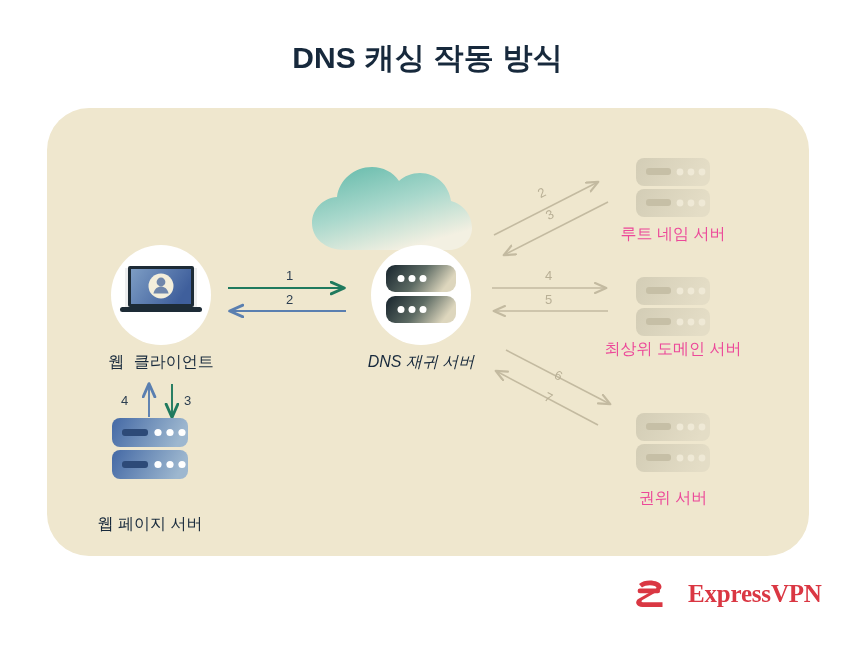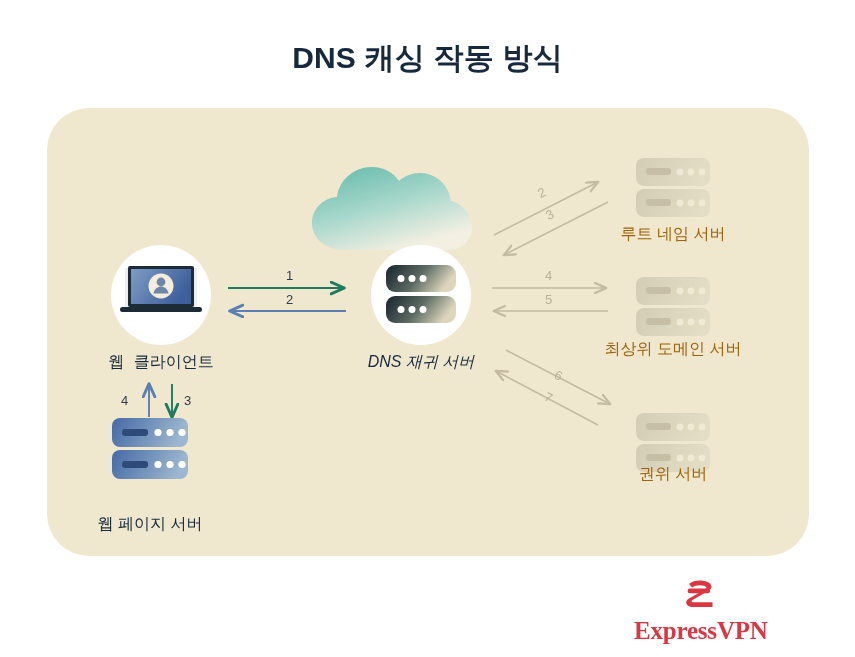--- a/index.html
+++ b/index.html
@@ -41,21 +41,21 @@
     border-radius: 42px;
   }
   .node-label {
     position: absolute;
     text-align: center;
     font-size: 16px;
     color: #17293c;
     white-space: nowrap;
   }
   .node-label.faded {
-    color: #a16207;
+    color: #ec4899;
   }
   .num {
     position: absolute;
     font-size: 13px;
     color: #2c3e50;
     white-space: nowrap;
   }
   .num.faded {
     color: #b9b096;
   }
@@ -65,23 +65,22 @@
     top: 0;
     width: 855px;
     height: 657px;
     pointer-events: none;
   }
   .logo {
     position: absolute;
     left: 634px;
     top: 578px;
     display: flex;
-    align-items: center;
-    gap: 9px;
-    flex-direction: column;
+    align-items: flex-end;
+    gap: 20px;
   }
   .logo-text {
     font-family: "Liberation Serif", "DejaVu Serif", serif;
     font-size: 25px;
     font-weight: 700;
     color: #da3743;
     letter-spacing: -0.2px;
   }
 </style>
 </head>
@@ -255,21 +254,21 @@
   <div class="node-label" style="left:81px; top:352px; width:160px;font-family:Liberation Mono, monospace;">웹 클라이언트</div>
 
   <div class="node-label" style="left:70px; top:482px; width:160px;margin-top:32px;">웹 페이지 서버</div>
 
   <div class="node-label" style="left:341px; top:352px; width:160px;font-style:italic;">DNS 재귀 서버</div>
 
   <div class="node-label faded" style="left:593px; top:224px; width:160px;">루트 네임 서버</div>
 
   <div class="node-label faded" style="left:583px; top:339px; width:180px;">최상위 도메인 서버</div>
 
-  <div class="node-label faded" style="left:593px; top:464px; width:160px;">권위 서버</div>
+  <div class="node-label faded" style="left:593px; top:488px; width:160px;">권위 서버</div>
 
   <div class="num" style="left:286px; top:268px;">1</div>
   <div class="num" style="left:286px; top:292px;">2</div>
   <div class="num" style="left:184px; top:393px;">3</div>
   <div class="num" style="left:121px; top:393px;">4</div>
 
   <div class="num faded" style="left:538px; top:185px; transform:rotate(-27deg);">2</div>
   <div class="num faded" style="left:546px; top:207px; transform:rotate(-27deg);">3</div>
 
   <div class="num faded" style="left:545px; top:268px;">4</div>

